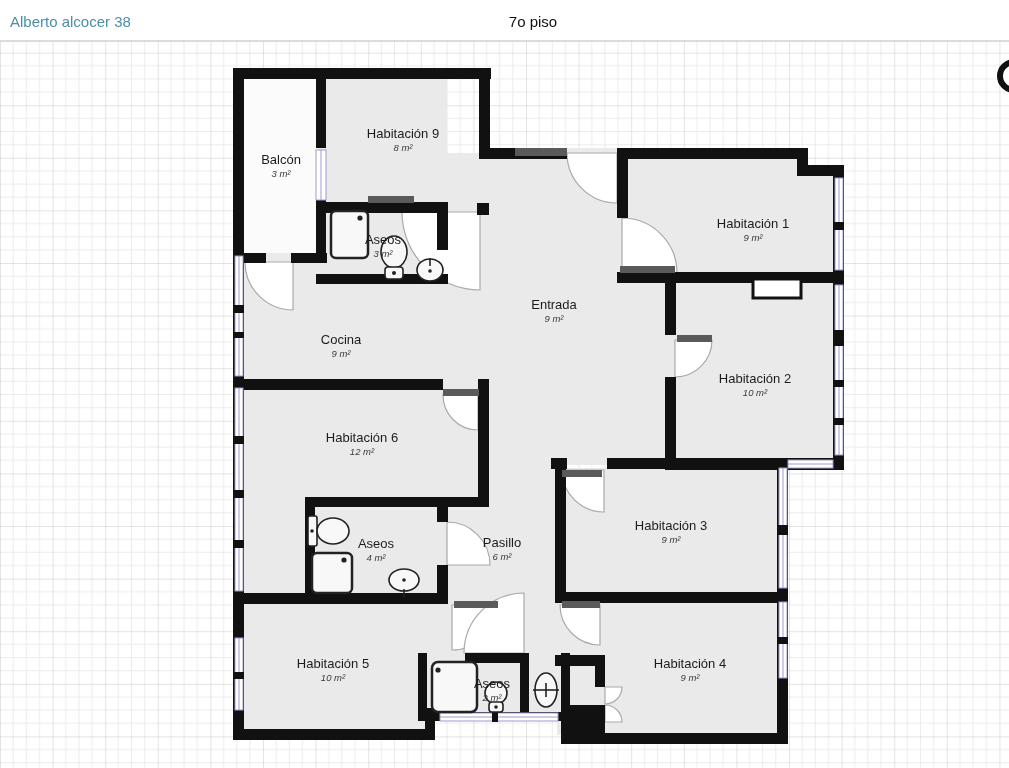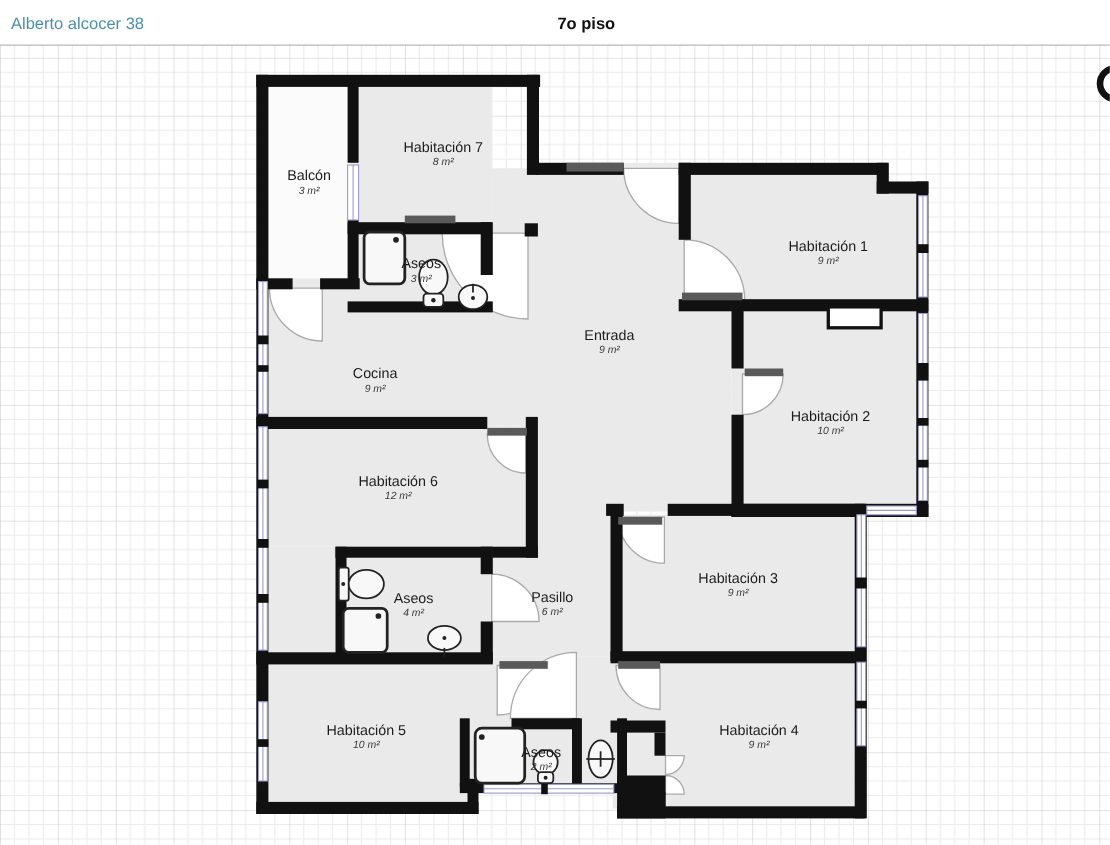--- a/index.html
+++ b/index.html
@@ -3,21 +3,21 @@
 <meta charset="utf-8">
 <style>
   html,body{margin:0;padding:0;background:#ffffff;}
   #screen{
     position:relative;width:1009px;height:768px;overflow:hidden;
     font-family:"Liberation Sans", sans-serif;background:#fff;
   }
   #plan-svg{position:absolute;left:0;top:0;}
   .hdr{position:absolute;white-space:nowrap;}
   #project-title{left:10px;top:13px;font-size:15px;color:#4b8fa9;}
-  #floor-title{left:533px;top:13px;transform:translateX(-50%);font-size:15px;font-weight:bold;color:#111;}
+  #floor-title{left:533px;top:13px;transform:translateX(-50%);font-size:15px;font-weight:normal;color:#111;}
   .room-label{
     position:absolute;transform:translate(-50%,-50%);
     text-align:center;line-height:1.25;color:#1c1c1c;pointer-events:auto;
   }
   .room-name{font-size:13px;}
   .room-area{font-size:9.5px;color:#3a3a3a;font-style:italic;}
 </style>
 </head>
 <body>
 
@@ -242,21 +242,21 @@
   </svg>
 
   <div class="hdr" id="project-title">Alberto alcocer 38</div>
   <div class="hdr" id="floor-title">7o piso</div>
 
   <div class="room-label" style="left:281px;top:166px">
     <div class="room-name">Balcón</div>
     <div class="room-area">3 m²</div>
   </div>
   <div class="room-label" style="left:403px;top:140px">
-    <div class="room-name">Habitación 7</div>
+    <div class="room-name">Habitación 9</div>
     <div class="room-area">8 m²</div>
   </div>
   <div class="room-label" style="left:383px;top:246px">
     <div class="room-name">Aseos</div>
     <div class="room-area">3 m²</div>
   </div>
   <div class="room-label" style="left:341px;top:346px">
     <div class="room-name">Cocina</div>
     <div class="room-area">9 m²</div>
   </div>

